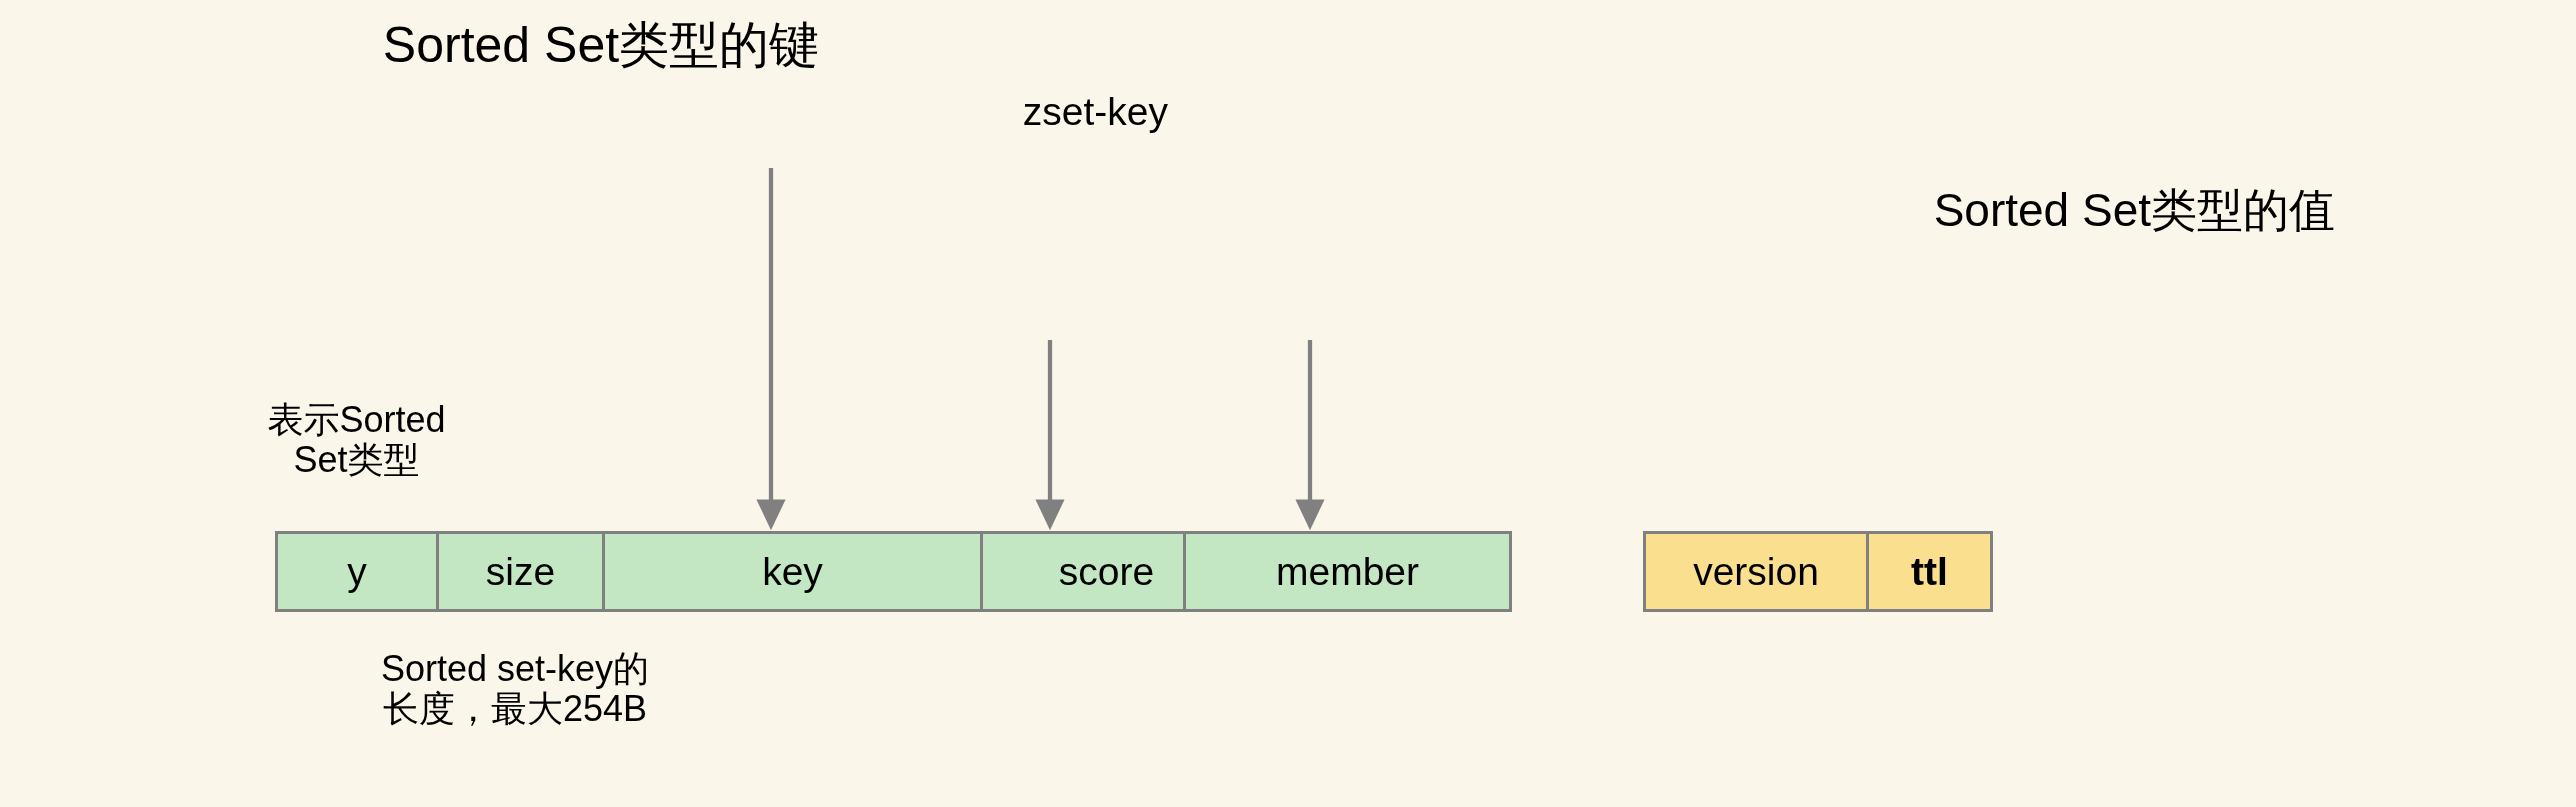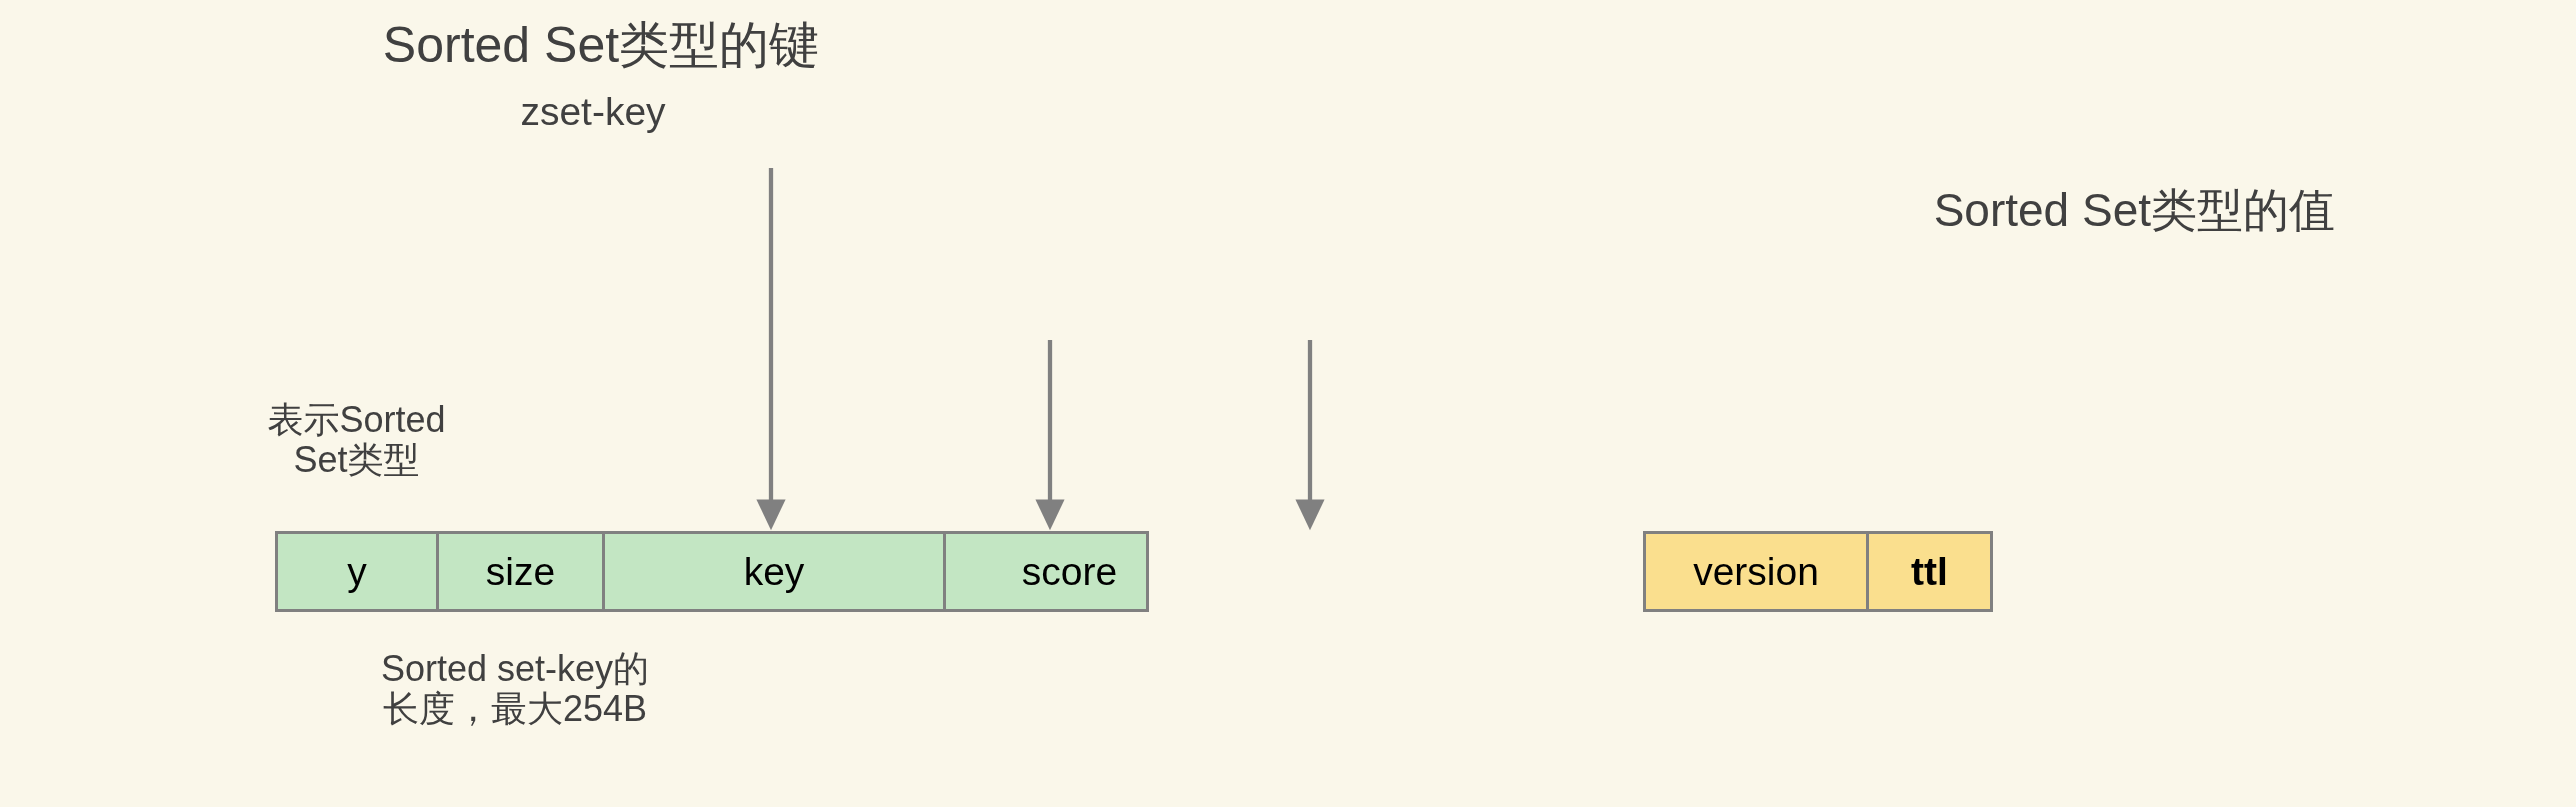--- a/index.html
+++ b/index.html
@@ -19,35 +19,34 @@
   #diagram {
     position: absolute;
     left: 0; top: 0;
     width: 2576px;
     height: 807px;
   }
   .lbl {
     position: absolute;
     white-space: pre;
     line-height: 1.12;
-    color: #404040;
+    color: #000000;
   }
   
   .key-title {
     left: 0; top: 17px;
     width: 1202px;
     text-align: center;
     font-size: 50px;
   }
   .key-sub {
     left: 0; top: 90px;
     width: 1168px;
-    text-align: center;
+    text-align: right;
     font-size: 39px;
-    margin-left: 9px;
   }
   
   .val-title {
     left: 927px; top: 185px;
     width: 1408px;
     text-align: right;
     font-size: 46px;
   }
   .val-sub {
     left: 927px; top: 258px;
@@ -90,21 +89,21 @@
     color: #000;
   }
   .row-green { left: 275px; top: 531px; }
   .row-green .cell { background: #c3e6c3; }
   .row-yellow { left: 1643px; top: 531px; }
   .row-yellow .cell { background: #fadf8e; }
 
   
   .row-green .cell:nth-child(1) { width: 161px; }
   .row-green .cell:nth-child(2) { width: 166px; }
-  .row-green .cell:nth-child(3) { width: 341px; }
+  .row-green .cell:nth-child(3) { width: 378px; }
   .row-green .cell:nth-child(4) { width: 203px; padding-left: 47px; }
   .row-green .cell:nth-child(5) { width: 326px; }
   .row-yellow .cell:nth-child(1) { width: 223px; }
   .row-yellow .cell:nth-child(2) { width: 124px; font-weight: bold; }
 
   
   .arrow { position: absolute; }
   .arrow svg { display: block; }
 </style>
 </head>
@@ -142,20 +141,21 @@
       <line x1="30" y1="0" x2="30" y2="192" stroke="#808080" stroke-width="5"></line>
       <polygon points="13,186 47,186 30,222" fill="#808080"></polygon>
     </svg>
   </div>
 
   <div class="row row-green">
     <div class="cell">y</div>
     <div class="cell">size</div>
     <div class="cell">key</div>
     <div class="cell">score</div>
+    <div class="cell">member</div>
   </div>
 
   <div class="row row-yellow">
     <div class="cell">version</div>
     <div class="cell">ttl</div>
   </div>
 
 </div>
 
 

